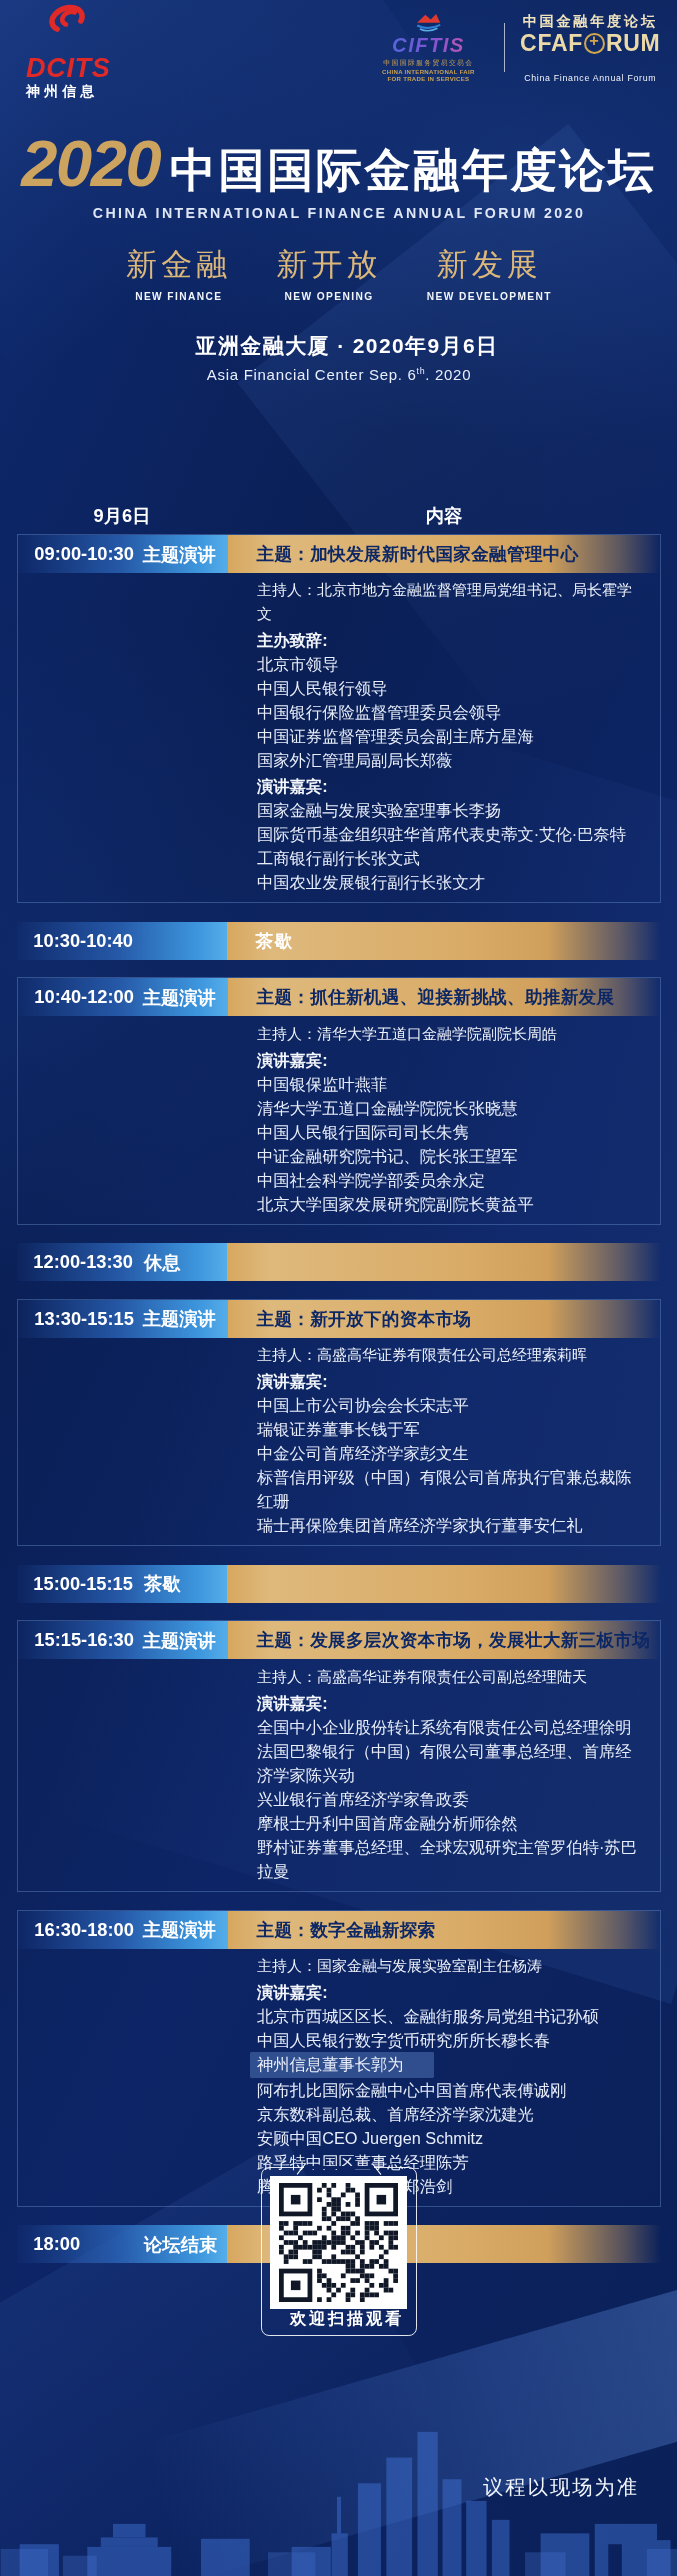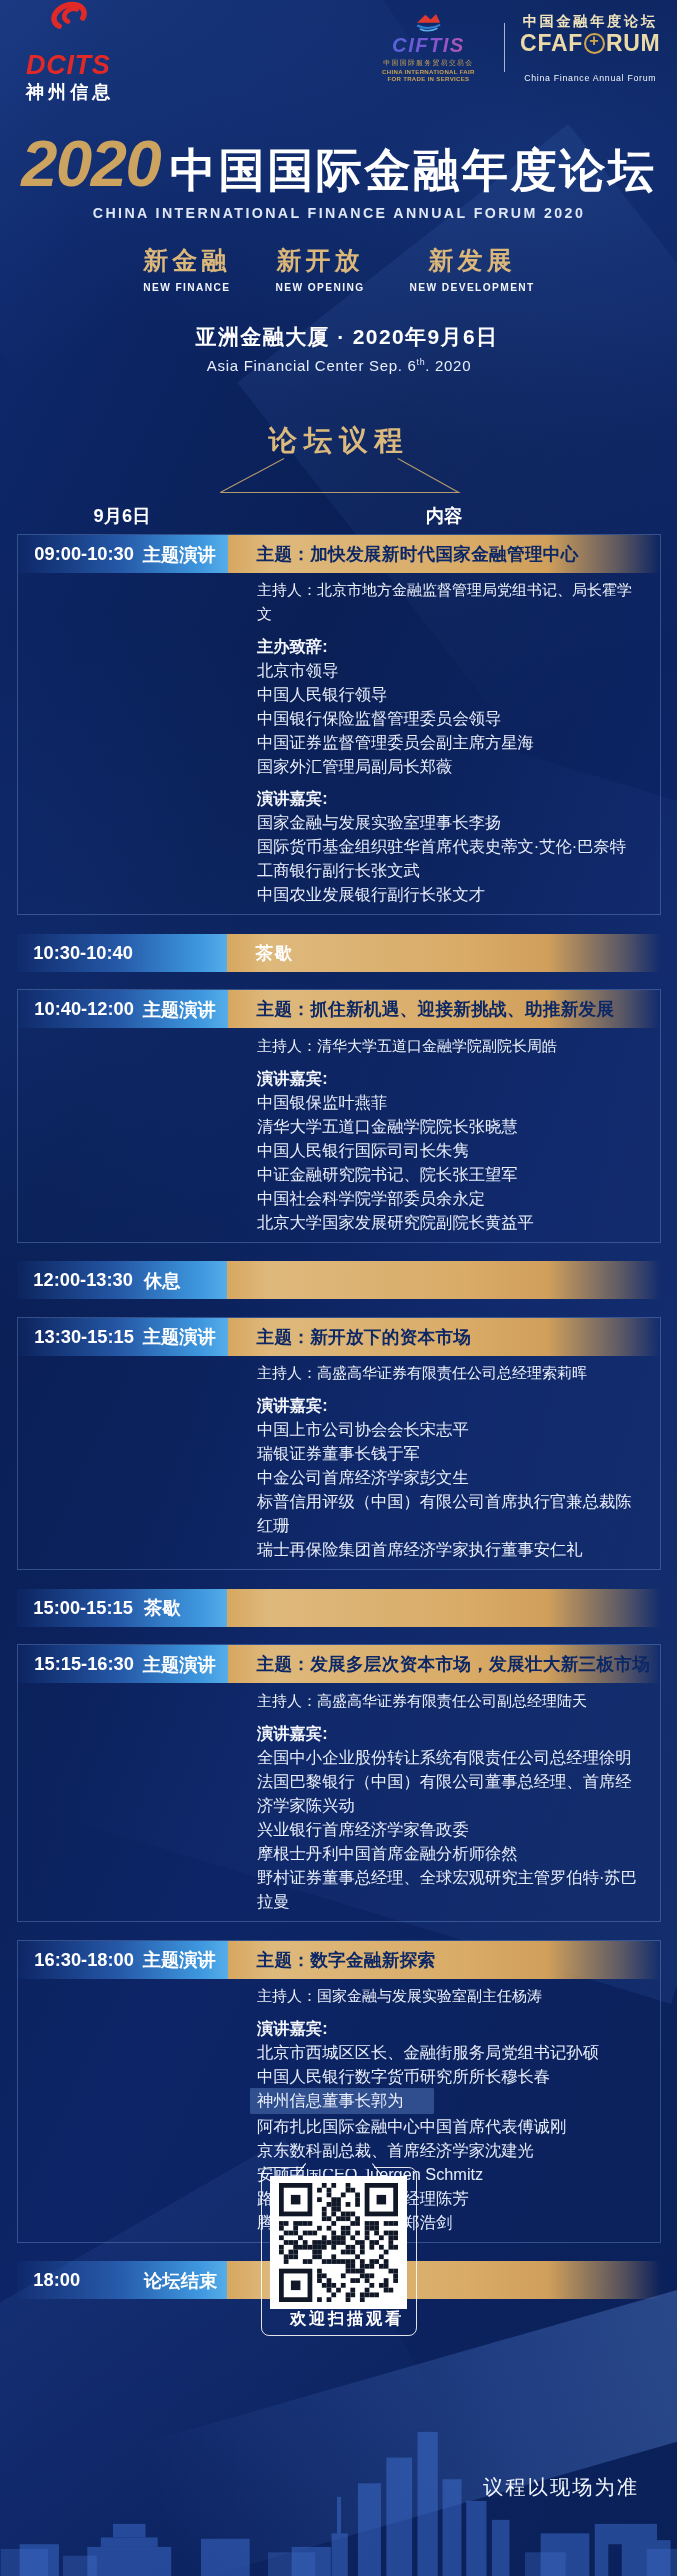--- a/index.html
+++ b/index.html
@@ -18,21 +18,21 @@
     background:linear-gradient(90deg,rgba(70,120,210,0),rgba(80,130,220,.12));}
   .streak.s3{top:203px;right:-81px;width:420px;height:475px;transform:rotate(-38deg);
     background:linear-gradient(rgba(95,145,235,.10),rgba(95,145,235,0));}
   .streak.s4{top:2251px;left:-136px;width:542px;height:339px;transform:rotate(-30deg);
     background:linear-gradient(rgba(80,130,220,.10),rgba(80,130,220,0));}
 
   
   .topbar{position:absolute;top:11px;left:26px;right:17.6px;height:73px;display:flex;justify-content:space-between;align-items:center;}
   .dcits{display:flex;align-items:center;gap:11px;flex-direction:column;}
   .dcits-txt .en{color:#e12a28;font-weight:900;font-style:italic;font-size:27px;letter-spacing:0.7px;line-height:27px;}
-  .dcits-txt .cn{color:#fff;font-weight:700;font-size:18px;letter-spacing:4.1px;margin-top:1.4px;}
+  .dcits-txt .cn{color:#fff;font-weight:700;font-size:14px;letter-spacing:4.1px;margin-top:1.4px;}
   .right-logos{display:flex;align-items:center;gap:15px;}
   .ciftis{text-align:center;width:122px;}
   .ciftis-word{font-weight:900;font-size:20.3px;letter-spacing:1.4px;font-style:italic;
     background:linear-gradient(90deg,#3c6fdd,#7b55d6,#e0569a);-webkit-background-clip:text;background-clip:text;color:transparent;line-height:20.3px;}
   .ciftis-cn{color:#c9a254;font-size:6.8px;letter-spacing:1.4px;margin-top:2.7px;}
   .ciftis-en{color:#c9a254;font-size:6.1px;font-weight:700;line-height:7.5px;letter-spacing:0.3px;}
   .logo-divider{width:0.7px;height:49px;background:rgba(255,255,255,.65);}
   .cfaf{text-align:center;}
   .cfaf-cn{color:#efe3bd;font-weight:700;font-size:14.2px;letter-spacing:2.7px;}
   .cfaf-en{color:#ecd9a8;font-weight:900;font-size:23px;letter-spacing:0.7px;line-height:24.4px;display:flex;align-items:center;justify-content:center;}
@@ -40,21 +40,21 @@
   .coin::before{content:"+";position:absolute;left:0;right:0;top:-2.7px;bottom:0;color:#d2a64e;font-size:16.3px;font-weight:900;text-align:center;line-height:17.6px;}
   .cfaf-sub{color:#f3f5fa;font-size:8.8px;letter-spacing:0.7px;margin-top:17px;}
 
   
   .hero{position:absolute;top:133px;left:0;width:100%;text-align:center;}
   .hero-line{display:flex;justify-content:center;align-items:baseline;gap:9.5px;}
   .year{font-size:65px;font-weight:900;font-style:italic;color:#cda45f;letter-spacing:-1.4px;line-height:61px;}
   .hero-cn{font-size:46px;font-weight:900;color:#ffffff;letter-spacing:2.7px;line-height:61px;}
   .hero-en{margin-top:4.1px;font-size:14.2px;font-weight:600;color:#dfe7f7;letter-spacing:2.4px;}
   .slogans{margin-top:23px;display:flex;justify-content:center;gap:45px;}
-  .slogan .cn{font-size:25px;font-weight:700;color:#dcb77a;letter-spacing:4.1px;}
+  .slogan .cn{font-size:31px;font-weight:400;color:#dcb77a;letter-spacing:4.1px;}
   .slogan .en{margin-top:5.4px;font-size:10.2px;font-weight:700;color:#f2f5fc;letter-spacing:1.4px;}
   .venue-cn{margin-top:30px;font-size:21px;font-weight:800;letter-spacing:1.4px;padding-left:16px;}
   .venue-en{margin-top:5.4px;font-size:15px;color:#e8eefb;letter-spacing:0.7px;}
   .venue-en sup{font-size:8.8px;}
 
   
   .agenda-badge{position:absolute;top:422px;left:0;width:100%;text-align:center;}
   .agenda-title{font-size:28.5px;font-weight:800;color:#dcba7e;letter-spacing:6.8px;}
   .trap{display:block;margin:-11px auto 0;}
 
@@ -71,21 +71,21 @@
     font-size:18.3px;font-weight:800;color:#fff;white-space:nowrap;}
   .tcell .kind{margin-left:8.8px;}
   .tcell .blabel{margin-left:11px;}
   .tcell .blabel.end{margin-left:64px;}
   .ccell{flex:1;display:flex;align-items:center;padding-left:28.5px;box-sizing:border-box;}
   .ccell.gold{background:linear-gradient(90deg,#d7a75f 0%,#deb97c 10%,#d9ab67 55%,#cf9f5b 74%,rgba(203,157,92,.40) 91%,rgba(203,157,92,0) 100%);}
   .topic{font-size:17.6px;font-weight:800;color:#0c2766;letter-spacing:0.3px;white-space:nowrap;}
   .goldlabel{font-size:17.6px;font-weight:800;color:#ffffff;letter-spacing:1.4px;}
   .sbody{padding:5.4px 13.6px 8.1px 239px;}
   .host{font-size:15px;line-height:24px;color:#eef2fb;}
-  .glabel{font-size:16.3px;line-height:24px;font-weight:800;color:#f4f7fd;margin-top:8px;}
+  .glabel{font-size:16.3px;line-height:24px;font-weight:800;color:#f4f7fd;margin-top:2px;}
   .gitem{font-size:16.3px;line-height:24px;color:#e9eefb;}
   .gitem .hl{display:inline-block;background:rgba(125,170,235,.32);padding:0 30px 1.4px 6.8px;margin-left:-6.8px;border-radius:1.4px;}
   .break-row{margin:17.6px 0;}
 
   
   .qr-frame{position:absolute;top:2167px;left:261px;width:156px;height:169px;
     border:1.4px solid rgba(255,255,255,.88);border-radius:8.1px;box-sizing:border-box;}
   .qr-gap-top{position:absolute;top:-2px;left:27%;width:46%;height:3.4px;background:#0d2362;}
   .qr-slash{position:absolute;top:-6.1px;width:1.4px;height:13.6px;background:#fff;}
   .qr-slash.l{left:25%;transform:rotate(38deg);}
@@ -165,26 +165,20 @@
         <div class="cn">新发展</div>
         <div class="en">NEW DEVELOPMENT</div>
       </div>
     </div>
     <div class="venue-cn">亚洲金融大厦 · 2020年9月6日</div>
     <div class="venue-en">
       <span>Asia Financial Center    Sep. 6</span><sup>th</sup><span>. 2020</span>
     </div>
   </section>
 
-  <div class="agenda-badge">
-    <div class="agenda-title">论坛议程</div>
-    <svg class="trap" width="271" height="49" viewBox="0 0 400 72">
-      <path d="M118 14 L24 64 L376 64 L286 14" fill="none" stroke="#b59a6a" stroke-width="1.6"></path>
-    </svg>
-  </div>
 
   <div class="thead">
     <span class="d">9月6日</span>
     <span class="c">内容</span>
   </div>
 
   <section id="agenda">
       <div class="session-block">
         <div class="trow">
           <div class="tcell">

